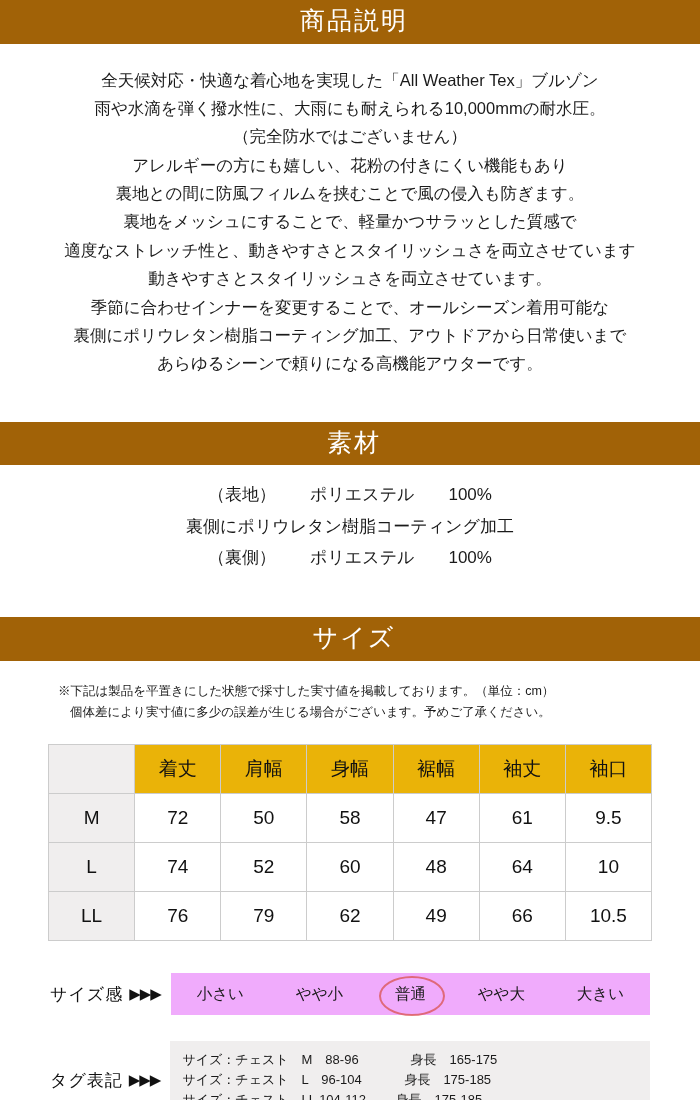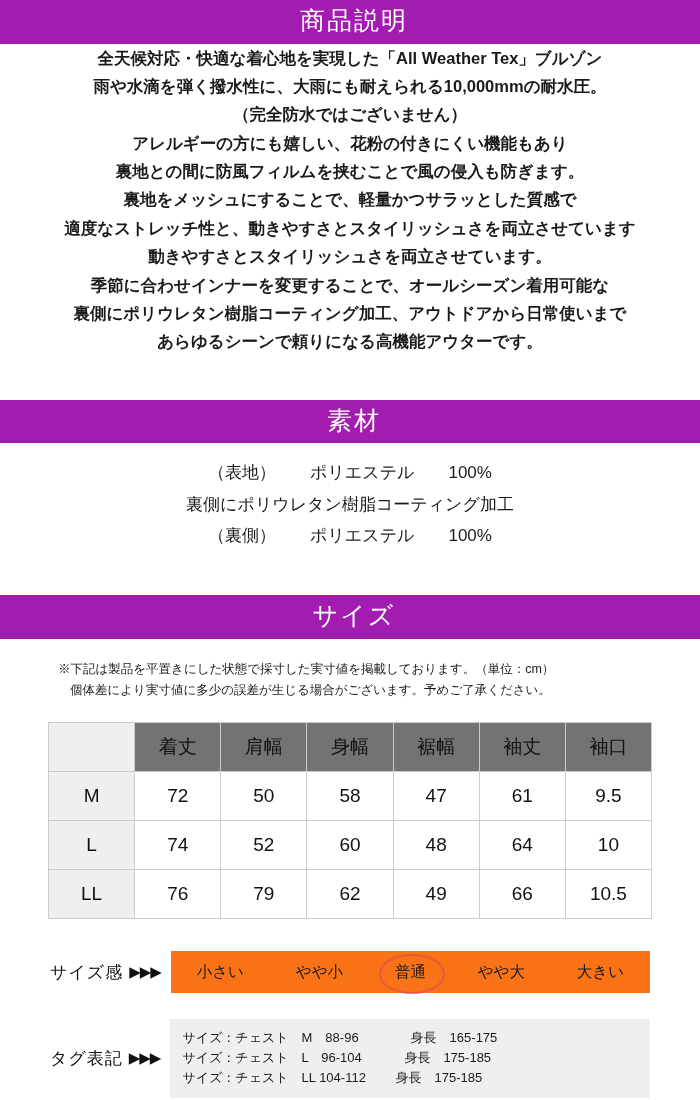--- a/index.html
+++ b/index.html
@@ -16,38 +16,38 @@
   }
   .page {
     position: relative;
     width: 700px;
     height: 1100px;
     box-sizing: border-box;
   }
 
   
   .section-bar {
-    background: #a21caf;
+    background: #a16207;
     color: #ffffff;
     text-align: center;
     font-size: 25px;
     letter-spacing: 2px;
     padding: 7px 0 9px 8px;
     font-weight: normal;
     line-height: 1.1;
   }
 
   
   .desc-block {
+    margin-top: 22px;
     text-align: center;
     font-size: 16.5px;
     line-height: 1.72;
     color: #1a1a1a;
     padding: 0 30px;
-    font-weight: bold;
   }
   .desc-line {
     white-space: nowrap;
   }
 
   
   .material-block {
     margin-top: 14px;
     text-align: center;
     font-size: 17px;
@@ -81,21 +81,21 @@
   table.size-table th,
   table.size-table td {
     border: 1px solid #cccccc;
     text-align: center;
     font-size: 19px;
     font-weight: normal;
     height: 46px;
     color: #111111;
   }
   table.size-table thead th {
-    background: #737373;
+    background: #eab308;
     font-size: 19px;
   }
   table.size-table tbody th {
     background: #f0eeee;
     width: 66px;
     font-size: 19px;
   }
   table.size-table thead th.corner {
     background: #f0eeee;
   }
@@ -114,21 +114,21 @@
     color: #111111;
   }
   .arrows {
     font-size: 15px;
     letter-spacing: -1px;
     margin: 0 10px 0 6px;
     color: #111111;
   }
   .fit-scale {
     position: relative;
-    background: #f97316;
+    background: #f0abfc;
     flex: 1;
     margin-right: 50px;
     height: 42px;
     display: flex;
     align-items: center;
     justify-content: space-around;
     font-size: 15.5px;
     color: #1a1a1a;
   }
   .fit-item {

